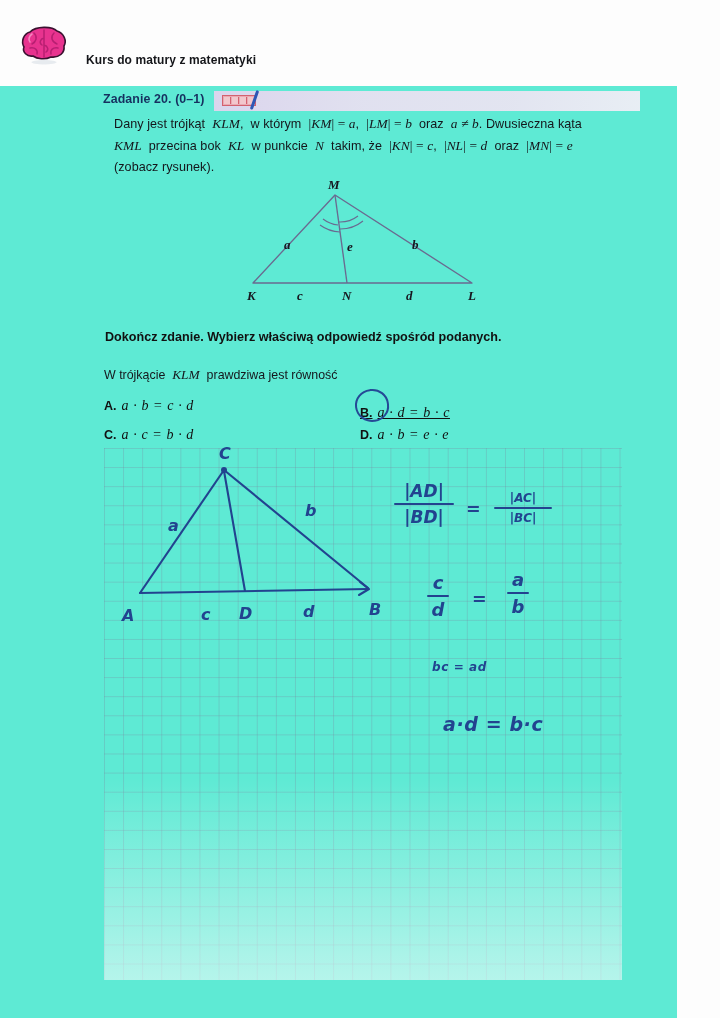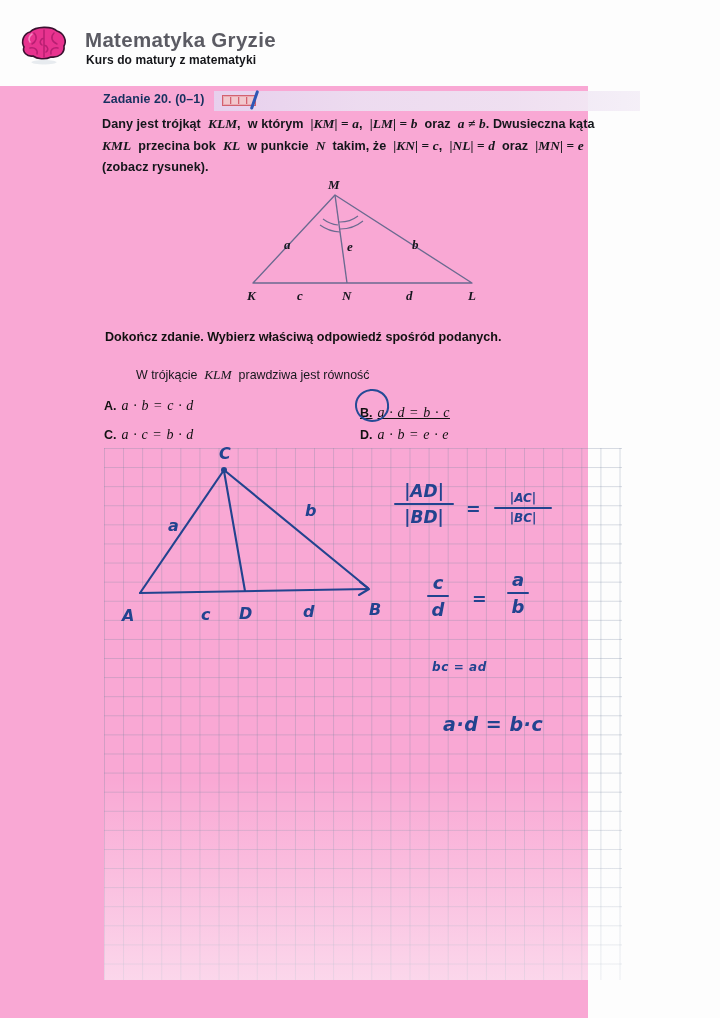--- a/index.html
+++ b/index.html
@@ -42,22 +42,22 @@
     font-size: 12px;
     font-weight: bold;
     color: #15161a;
     letter-spacing: 0.1px;
   }
 
   
   #sheet {
     position: absolute;
     left: 0; top: 86px;
-    width: 588px; height: 932px;
-    background: #f9a8d4;
+    width: 677px; height: 932px;
+    background: #5eead4;
   }
 
   
   #task-band {
     position: absolute;
     left: 214px; top: 5px;
     width: 426px; height: 20px;
     background: linear-gradient(90deg,#e6d3ef 0%,#ece0f2 35%,#eee4f3 70%,#f4eef7 100%);
     opacity: .92;
   }
@@ -90,26 +90,25 @@
     position: absolute;
     left: 253px; top: 4px;
     width: 3.3px; height: 20px;
     background: #2e57b5;
     transform: rotate(19deg);
     border-radius: 2px;
   }
 
   .stmt {
     position: absolute;
-    left: 102px;
+    left: 114px;
     font-size: 12.6px;
     color: #14161b;
     white-space: nowrap;
     letter-spacing: 0.05px;
-    font-weight: bold;
   }
   .mi {
     font-family: "Liberation Serif", serif;
     font-style: italic;
     font-size: 13.4px;
   }
   .mu {
     font-family: "Liberation Serif", serif;
     font-size: 13.4px;
   }
@@ -129,21 +128,20 @@
     left: 105px; top: 244px;
     font-size: 12.6px;
     font-weight: bold;
     color: #111;
   }
   #lead-in {
     position: absolute;
     left: 104px; top: 281px;
     font-size: 12.4px;
     color: #15171c;
-    margin-left: 32px;
   }
 
   .opt {
     position: absolute;
     font-size: 12.5px;
     color: #111;
     white-space: nowrap;
     text-align: right;
   }
   .opt .lt { font-weight: bold; font-family: "Liberation Sans", sans-serif; }
@@ -228,21 +226,20 @@
   <svg id="brain-logo" viewBox="0 0 52 46">
     <ellipse cx="26" cy="42.2" rx="12.5" ry="2.2" fill="#dfe4ea" opacity=".75"></ellipse>
     <path d="M12 12 C5 14 3 22 6 27 C4 32 9 37 15 36 C19 39 27 40 33 37
              C41 38 47 33 46 26 C49 21 46 13 39 11 C34 6 18 6 12 12 Z" fill="#e8338f" stroke="#3a1230" stroke-width="1.6" stroke-linejoin="round"></path>
     <path d="M26 10 L26 37 M16 13 C20 17 18 22 14 24 M36 13 C32 17 34 22 39 24
              M12 28 C17 27 20 30 19 34 M40 28 C35 27 32 30 33 34
              M26 18 C22 19 21 23 24 25 M26 25 C30 26 31 30 28 32" fill="none" stroke="#b81f72" stroke-width="1.5" stroke-linecap="round"></path>
     <path d="M14 14 C11 16 10 20 12 22" fill="none" stroke="#f587c0" stroke-width="1.6" stroke-linecap="round"></path>
   </svg>
 
-  <div id="brand-title">Matematyka Gryzie</div>
   <div id="brand-sub">Kurs do matury z matematyki</div>
 </div>
 
 <div id="sheet">
 
   <div id="task-band"></div>
   <div id="task-label">Zadanie 20. (0–1)</div>
 
   <div id="stamp-icon">
     <span></span>

